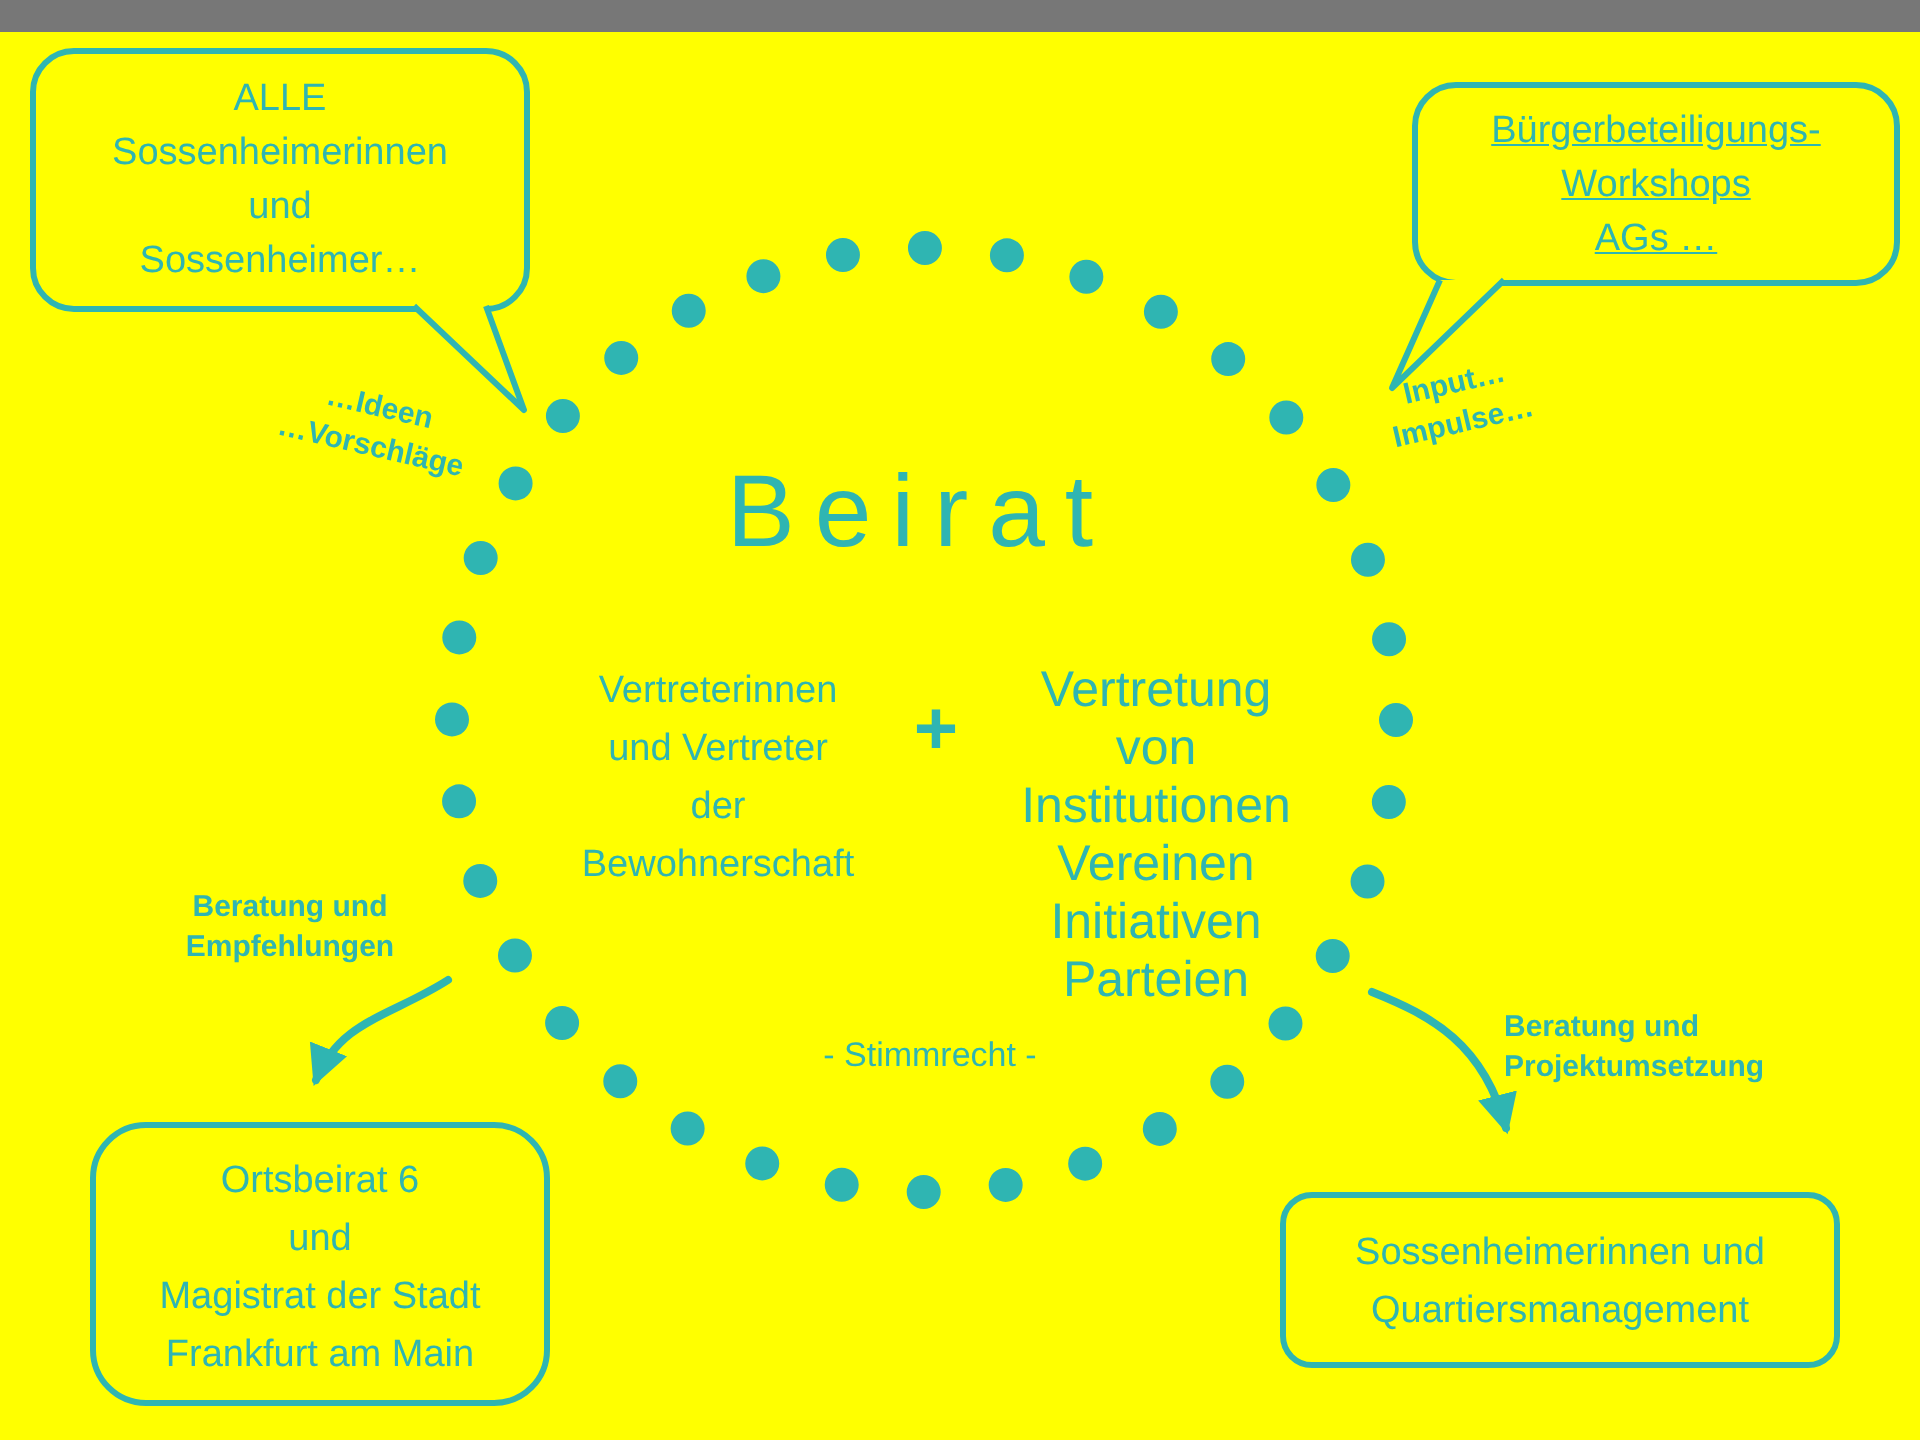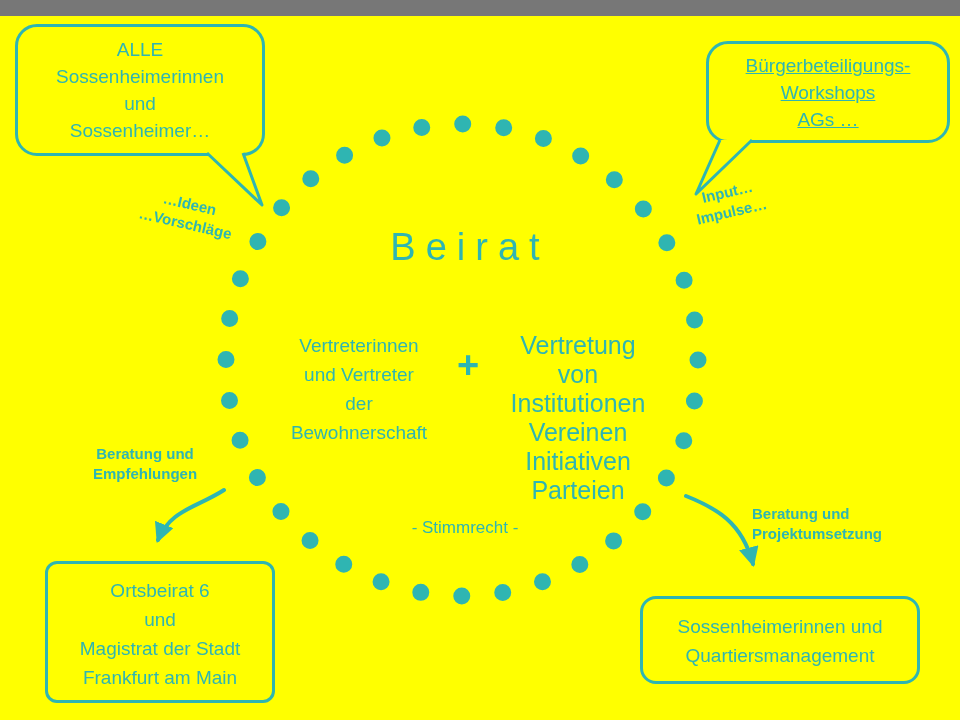--- a/index.html
+++ b/index.html
@@ -37,33 +37,33 @@
     border:3px solid var(--accent);
     background:var(--background);
     color:var(--accent);
     text-align:center;
     font-size:19px;
     line-height:27px;
     z-index:1;
     box-sizing:border-box;
   }
   .bubble{border-radius:22px;}
-  .box-bl{border-radius:12px;line-height:29px;}
+  .box-bl{border-radius:28px;line-height:29px;}
   .box-br{border-radius:16px;line-height:29px;}
 
   .bubble-tl{left:15px;top:8px;width:250px;height:132px;padding-top:9px;}
   .bubble-tr{left:706px;top:25px;width:244px;height:102px;padding-top:8px;text-decoration:underline;}
   .box-bl{left:45px;top:545px;width:230px;height:142px;padding-top:12px;}
   .box-br{left:640px;top:580px;width:280px;height:88px;padding-top:13px;}
 
   
   .title{
-    left:330px;top:210px;width:280px;
+    left:320px;top:210px;width:280px;
     text-align:center;
-    font-size:38px;letter-spacing:10px;
+    font-size:51px;letter-spacing:10px;
     color:var(--accent);
     z-index:3;
   }
   .group-left{
     left:253px;top:315px;width:212px;
     text-align:center;font-size:19px;line-height:29px;
     color:var(--accent);z-index:3;
   }
   .group-right{
     left:488px;top:315px;width:180px;

